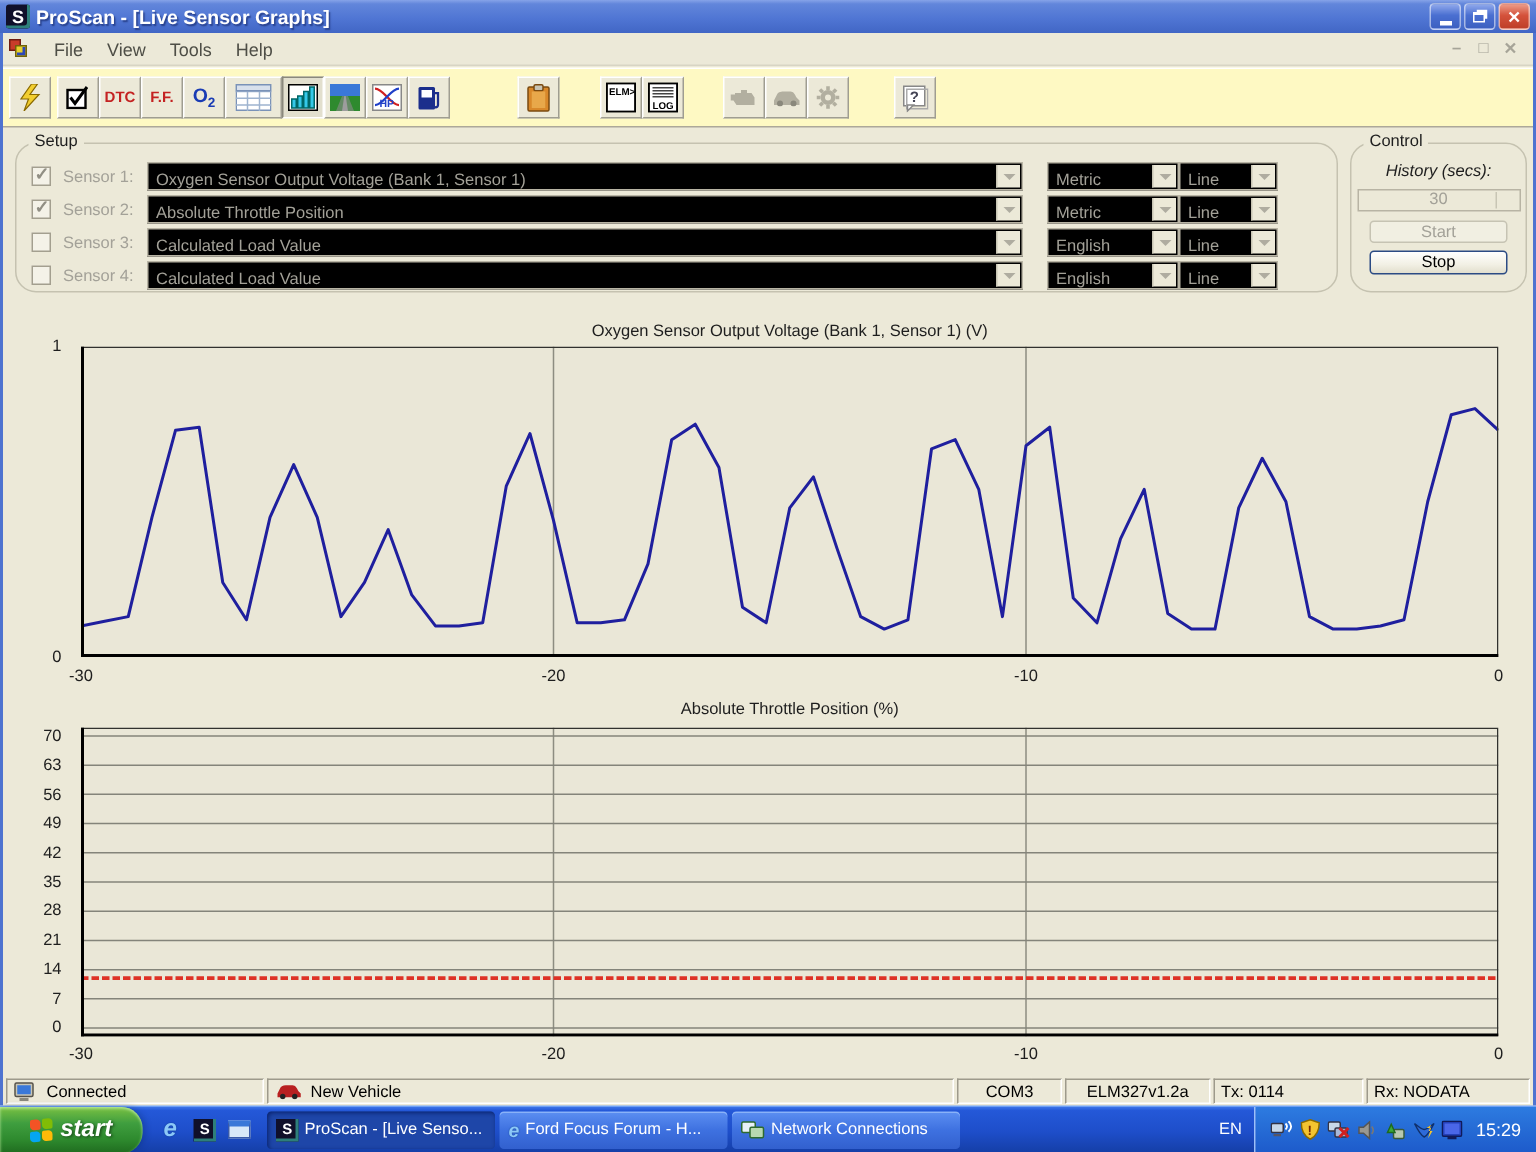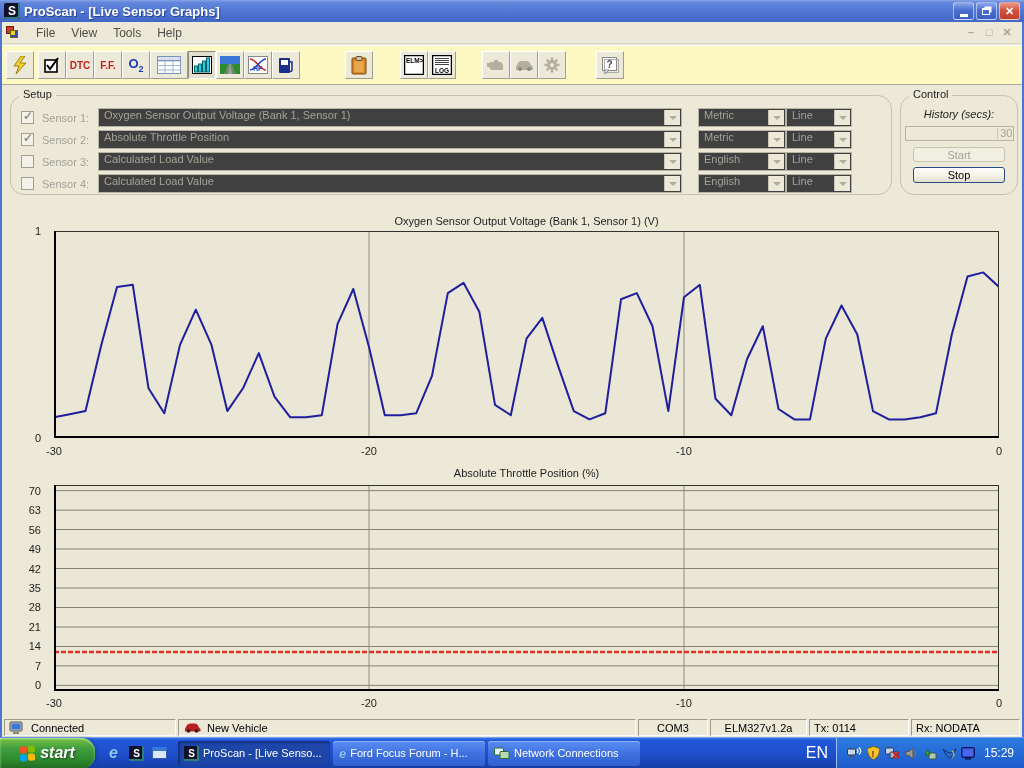--- a/index.html
+++ b/index.html
@@ -50,33 +50,33 @@
 
   .groupbox { position:absolute; border:1px solid #C5C2B0; border-radius:14px; }
   .groupbox .legend { position:absolute; top:-8px; left:8px; background:#ECE9D8; padding:0 4px; color:#1E1E1E; font-size:11px; }
   #setupbox { left:8px; top:10px; width:882px; height:100px; }
   #controlbox { left:898px; top:10px; width:118px; height:100px; }
 
   .srow { position:absolute; left:10px; right:8px; height:19px; display:flex; align-items:center; }
   .xp-check { width:13px; height:13px; border:1px solid #A39F8F; background:#F4F2E8; position:relative; flex:none; }
   .xp-check.checked::after { content:"\2713"; position:absolute; left:1px; top:-3px; font-size:12px; font-weight:bold; color:#918F84; }
   .slabel { width:56px; margin-left:8px; color:#A3A198; flex:none; }
-  .combo { height:19px; border:1px solid #B8B4A4; background:#404040; color:#A3A198;
-    display:flex; align-items:flex-start; padding-left:5px; position:relative; }
+  .combo { height:19px; border:1px solid #B8B4A4; background:#000000; color:#A3A198;
+    display:flex; align-items:flex-end; padding-left:5px; position:relative; }
   .combo .arrowbox { position:absolute; right:1px; top:1px; bottom:1px; width:16px; background:#ECE9D8;
     border-left:1px solid #C8C5B4; display:flex; align-items:center; justify-content:center; }
   .combo .arrowbox::after { content:""; border:4px solid transparent; border-top-color:#AFACA0; margin-top:4px; }
   .c-sensor { width:584px; margin-right:16px; }
   .c-units { width:88px; }
   .c-style { width:66px; }
 
   .ctl-col { position:absolute; inset:12px 10px 6px 10px; display:flex; flex-direction:column; align-items:center; }
   .hist-label { color:#1E1E1E; margin-bottom:6px;font-style:italic; }
   .spinner { width:109px; height:19px; border:1px solid #B8B4A4; background:#ECE9D8; color:#A3A198;
-    display:flex; align-items:center; justify-content:flex-end; position:relative; margin-bottom:6px; }
+    display:flex; align-items:center; justify-content:center; position:relative; margin-bottom:6px; }
   .spinner .updown { position:absolute; right:1px; top:1px; bottom:1px; width:15px; border-left:1px solid #C8C5B4;
     display:flex; flex-direction:column; }
   .spinner .updown i { flex:1; display:flex; align-items:center; justify-content:center; }
   .spinner .updown i::after { content:""; border:3px solid transparent; }
   .spinner .up::after { border-bottom-color:#8F8C80; margin-bottom:2px; }
   .spinner .dn::after { border-top-color:#8F8C80; margin-top:2px; }
   .xpbtn { width:92px; height:20px; display:flex; align-items:center; justify-content:center; border-radius:3px; margin-bottom:5px; }
   .xpbtn.disabled { border:1px solid #C6C3B3; background:#F1EFE2; color:#A3A198; }
   .xpbtn.enabled { border:1px solid #2B4B84; background:linear-gradient(180deg,#FFFFFF,#F2F0E4 60%,#E2DFCE); color:#000; }
 
@@ -118,21 +118,21 @@
   .ps-ico { width:15px; height:15px; background:#10102A; color:#fff; font-size:10px; font-weight:bold;
     display:flex; align-items:center; justify-content:center; box-shadow:inset -2px -2px 0 #2E7F7A; }
   .win-ico { width:15px; height:12px; background:#D8E8F8; border:1px solid #3A5AA8; border-top:4px solid #3A78D8; }
   .taskbtns { display:flex; gap:3px; margin-left:2px; }
   .taskbtn { width:152px; height:25px; border-radius:3px; display:flex; align-items:center; gap:4px; padding:0 6px;
     background:linear-gradient(180deg,#5档) ; background:linear-gradient(180deg,#5C8FF2 0%,#3E71E0 50%,#3260CE 100%);
     box-shadow:inset 0 1px 0 #8AB2F8; color:#fff; white-space:nowrap; overflow:hidden; }
   .taskbtn.active { background:#1E46A8; box-shadow:inset 1px 1px 3px #0A2470; }
   .taskbtn .tl { overflow:hidden; text-overflow:ellipsis; font-size:11px; }
   .tb-spacer { flex:1; }
-  .lang { color:#fff; font-size:16px; padding:0 8px; }
+  .lang { color:#fff; font-size:11px; padding:0 8px; }
   .tray { height:31px; display:flex; align-items:center; gap:4px; padding:0 10px 0 10px;
     background:linear-gradient(180deg,#2D7BE0,#1D5ACA); border-left:1px solid #9CC0F8; }
   .tray-ico { width:15px; height:15px; display:flex; align-items:center; justify-content:center; }
   .clock { color:#fff; font-size:12px; margin-left:4px; }
 
   .tick, .chart-title, .slabel, .combo, .spanel { user-select:none; }
 </style>
 </head>
 <body>
 

